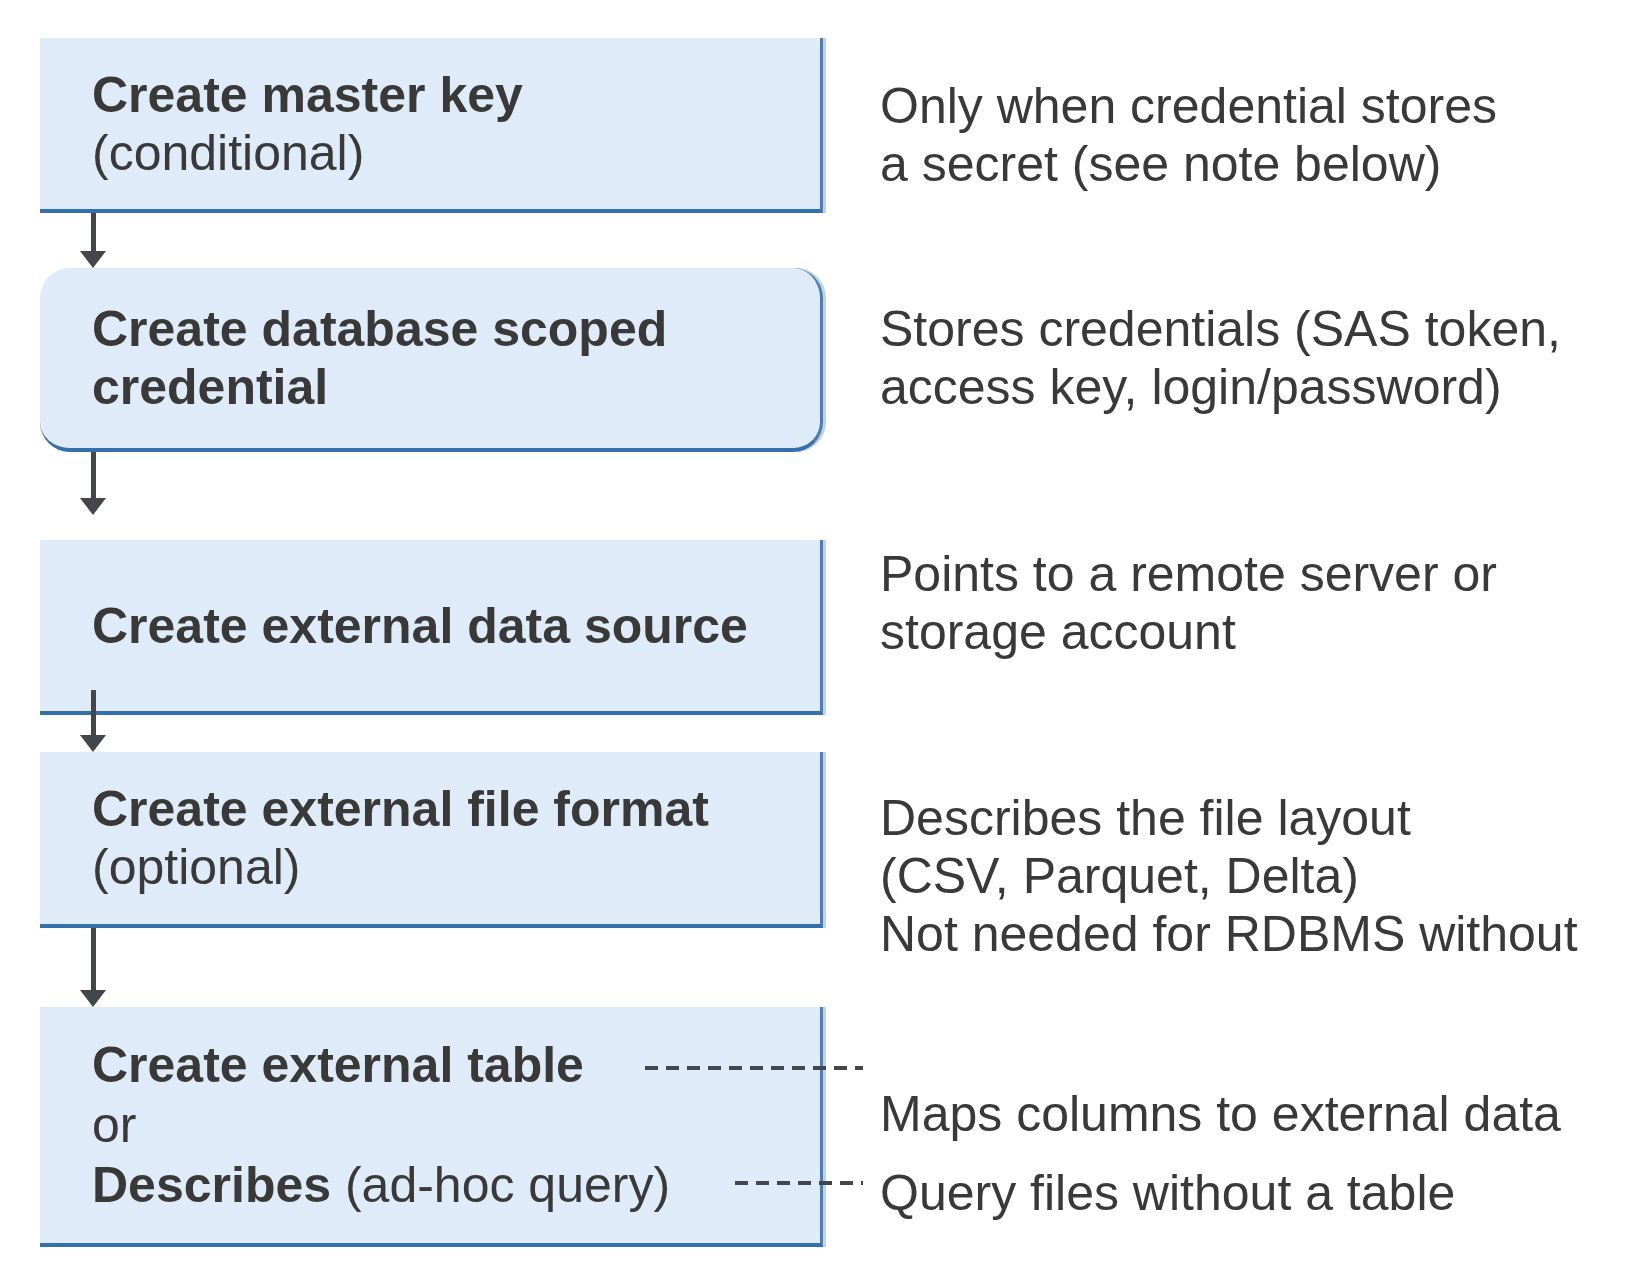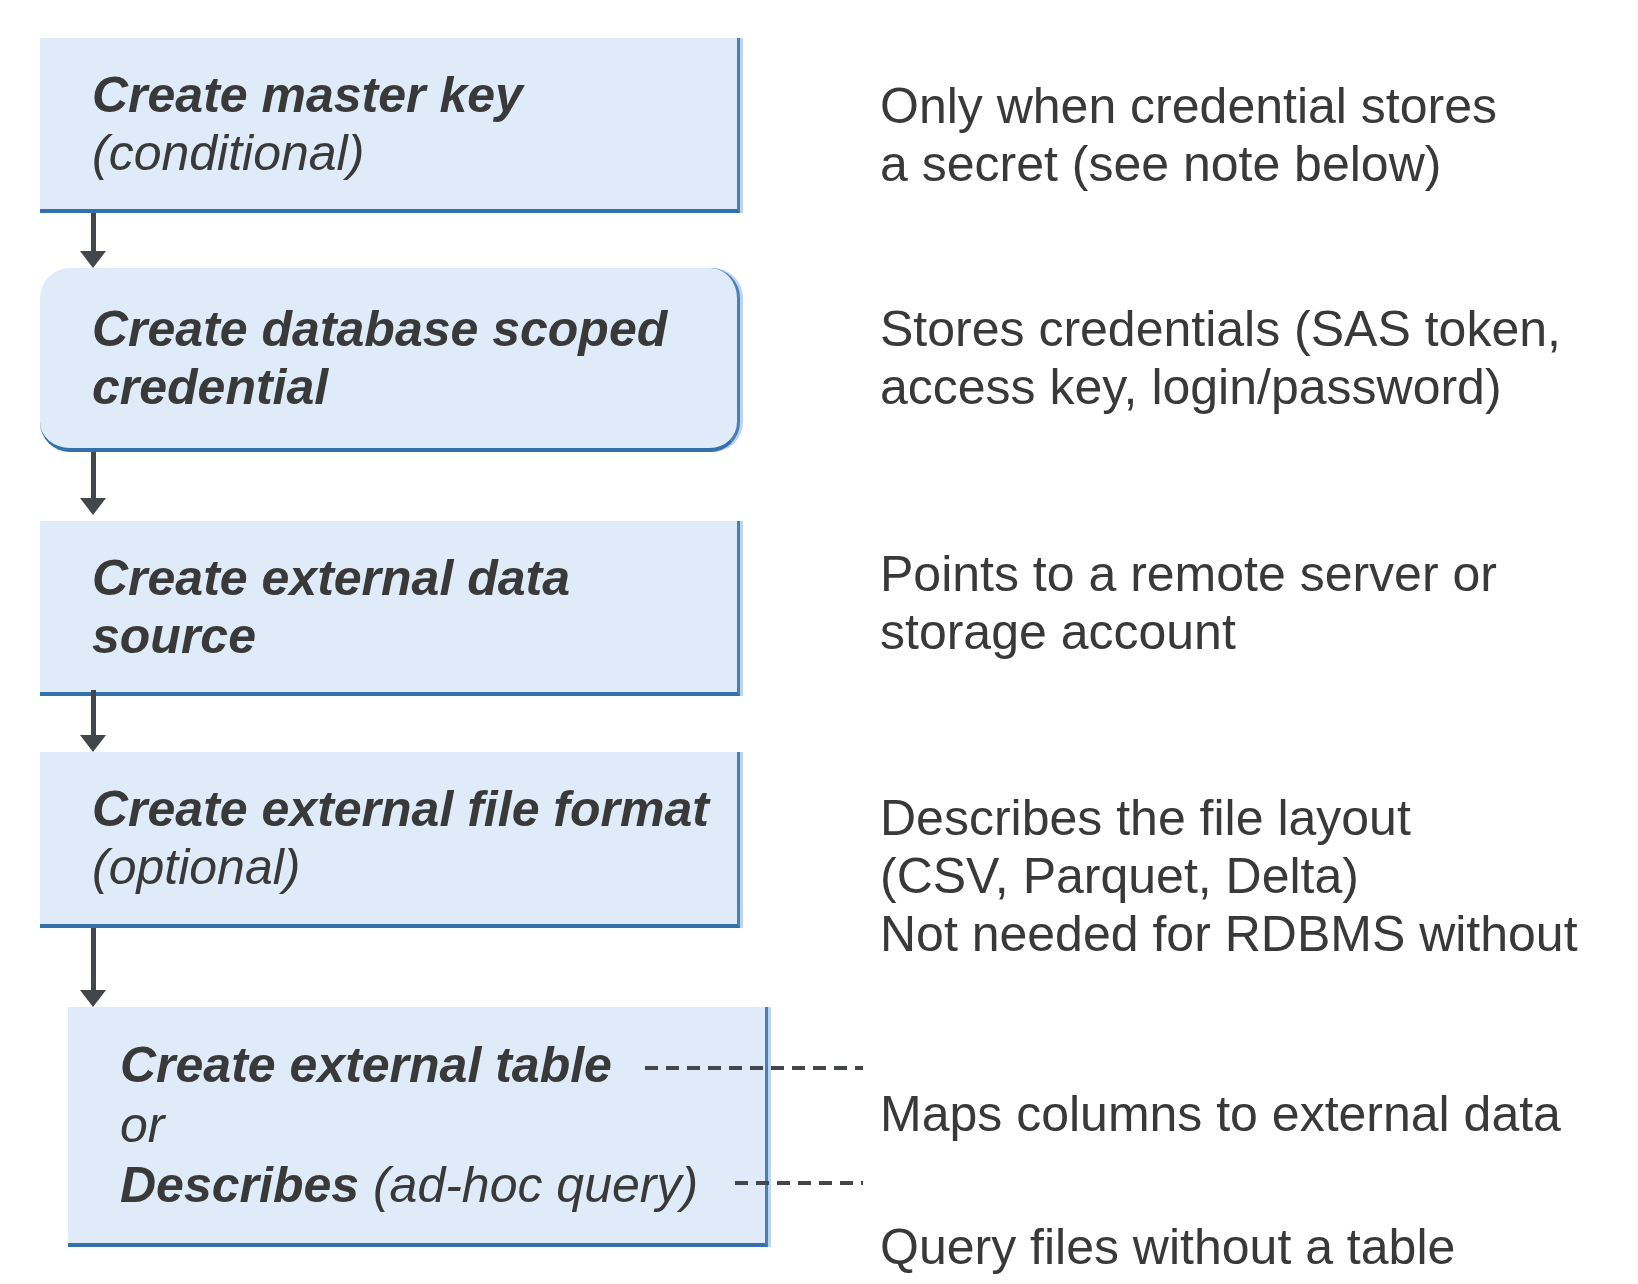--- a/index.html
+++ b/index.html
@@ -16,28 +16,28 @@
     width: 1638px; height: 1284px;
     background: #ffffff;
     font-family: "Liberation Sans", "DejaVu Sans", sans-serif;
     color: var(--text);
     overflow: hidden;
   }
   .canvas { position: relative; width: 1638px; height: 1284px; }
 
   .step-box {
     position: absolute;
-    left: 40px; width: 700px;
+    left: 40px; width: 783px;
     background: var(--box-fill);
     border-right: 3px solid var(--box-border-right);
     border-bottom: 4px solid var(--box-border-bottom);
     box-shadow: 3px 0 0 var(--box-shadow);
     display: flex; flex-direction: column; justify-content: center;
     padding-left: 52px; padding-right: 16px;
-    font-size: 50px; line-height: 58px; font-weight: 700; font-style: italic;
+    font-size: 50px; line-height: 58px; font-weight: 700;
   }
   .step-box .reg { font-weight: 400; }
   .step-line { display: block; }
 
   .note {
     position: absolute;
     left: 880px;
     font-size: 50px; line-height: 58px; font-weight: 400;
     white-space: nowrap;
   }
@@ -58,35 +58,35 @@
 
   .dash-line {
     position: absolute; height: 4px;
     background: repeating-linear-gradient(90deg,
       var(--connector) 0 13px, transparent 13px 21px);
   }
 
   
   #box-0 { top: 38px;   height: 175px; }
   #box-1 { top: 268px;  height: 184px; border-radius: 30px; }
-  #box-2 { top: 521px;  height: 175px; }
+  #box-2 { top: 540px;  height: 175px; }
   #box-3 { top: 752px;  height: 176px; }
-  #box-4 { top: 1007px; height: 240px; line-height: 60px; margin-left: 28px; }
+  #box-4 { top: 1007px; height: 240px; line-height: 60px; }
 
   #arrow-0 { top: 213px; height: 55px; }
   #arrow-1 { top: 452px; height: 63px; }
   #arrow-2 { top: 690px; height: 62px; }
   #arrow-3 { top: 928px; height: 79px; }
 
   #note-0 { top: 77px;  }
   #note-1 { top: 300px; }
   #note-2 { top: 545px; }
   #note-3 { top: 789px; }
   #note-4 { top: 1041px; margin-top: 44px; }
-  #note-5 { top: 1218px; }
+  #note-5 { top: 1164px; }
 
   #dash-0 { top: 1066px; left: 645px; width: 218px; }
   #dash-1 { top: 1181px; left: 735px; width: 128px; }
 </style>
 </head>
 <body>
 
 <div class="canvas">
 
   <div class="step-box" id="box-0">

